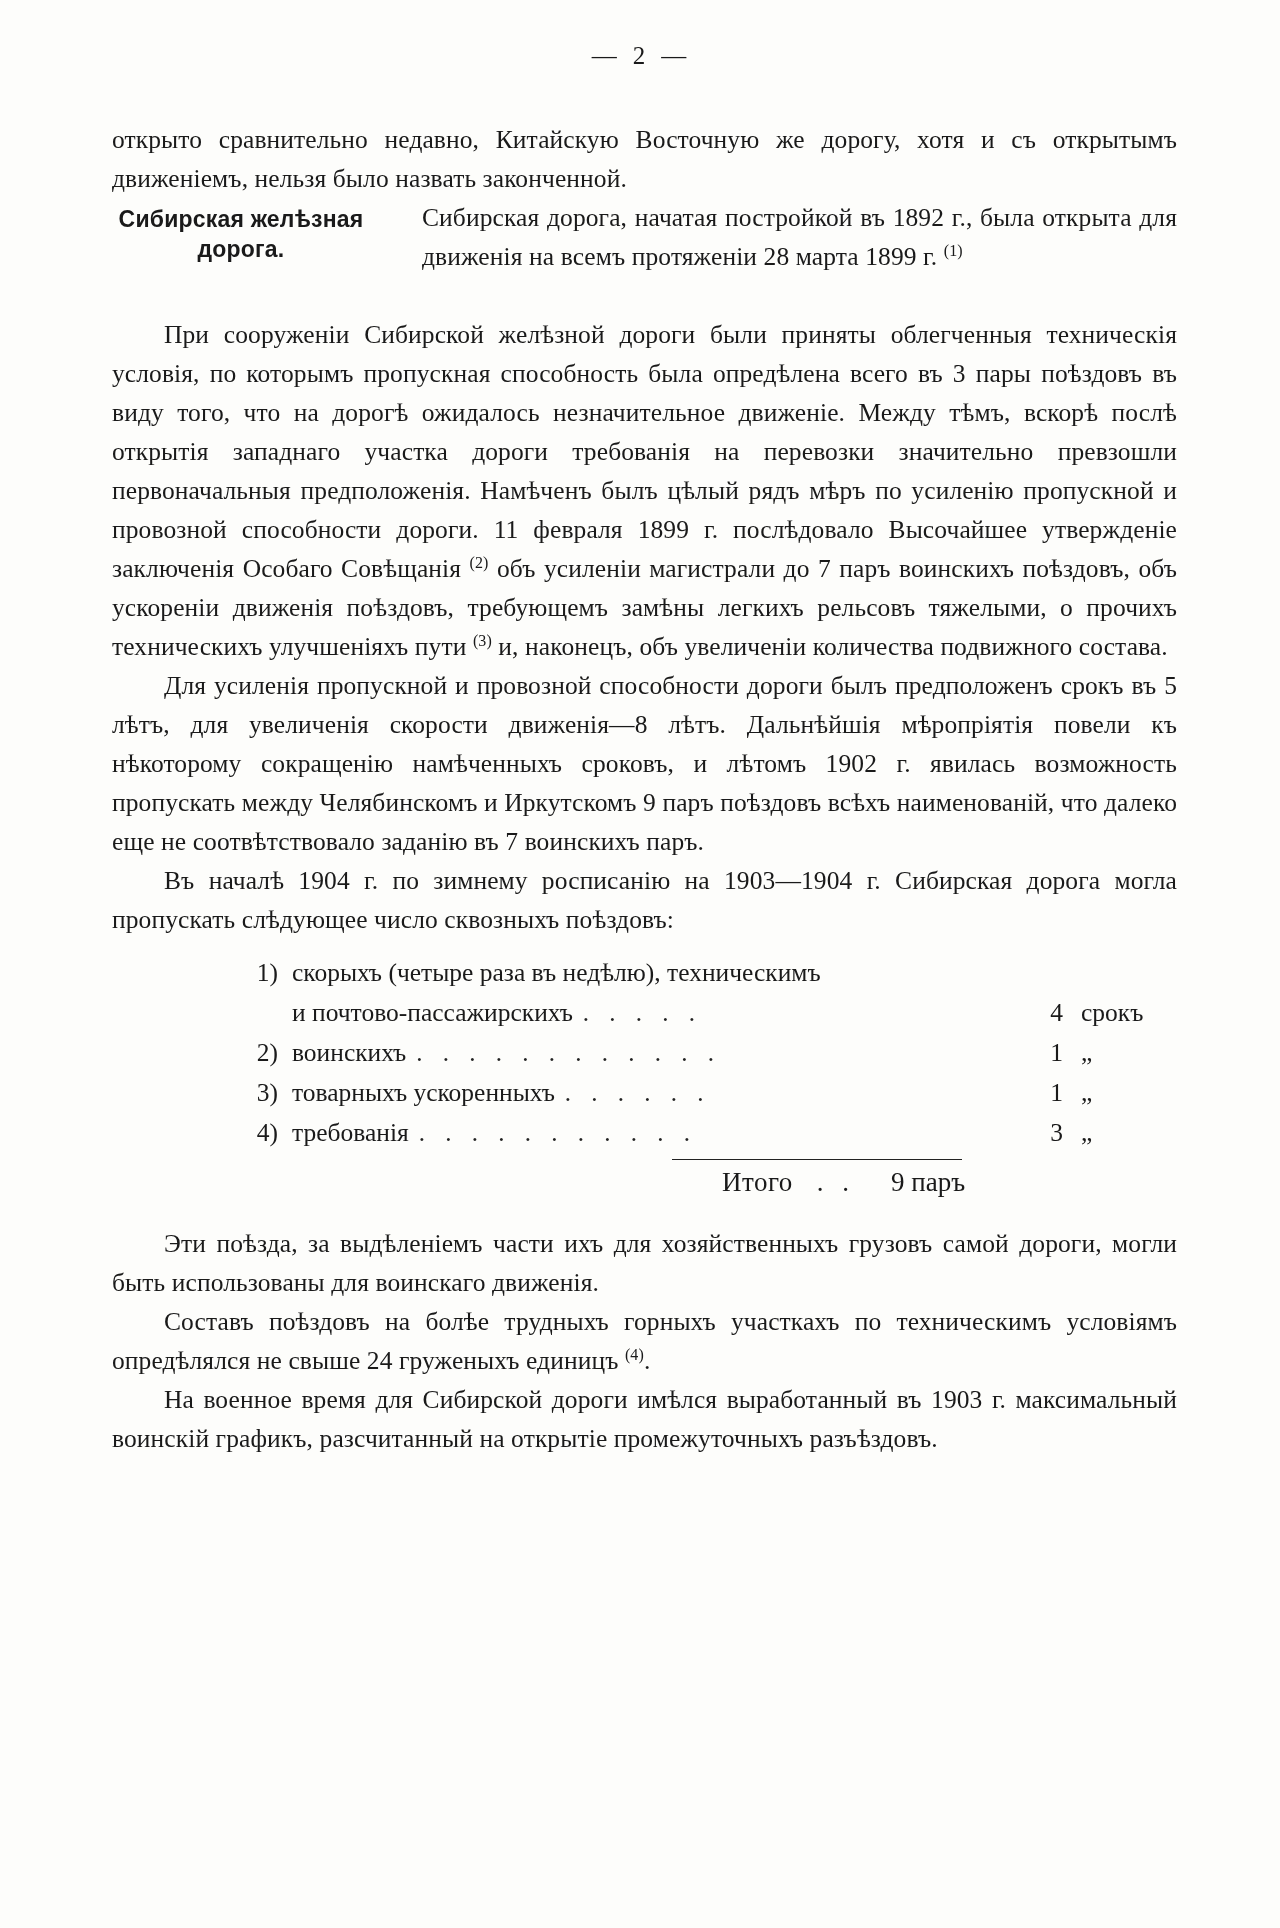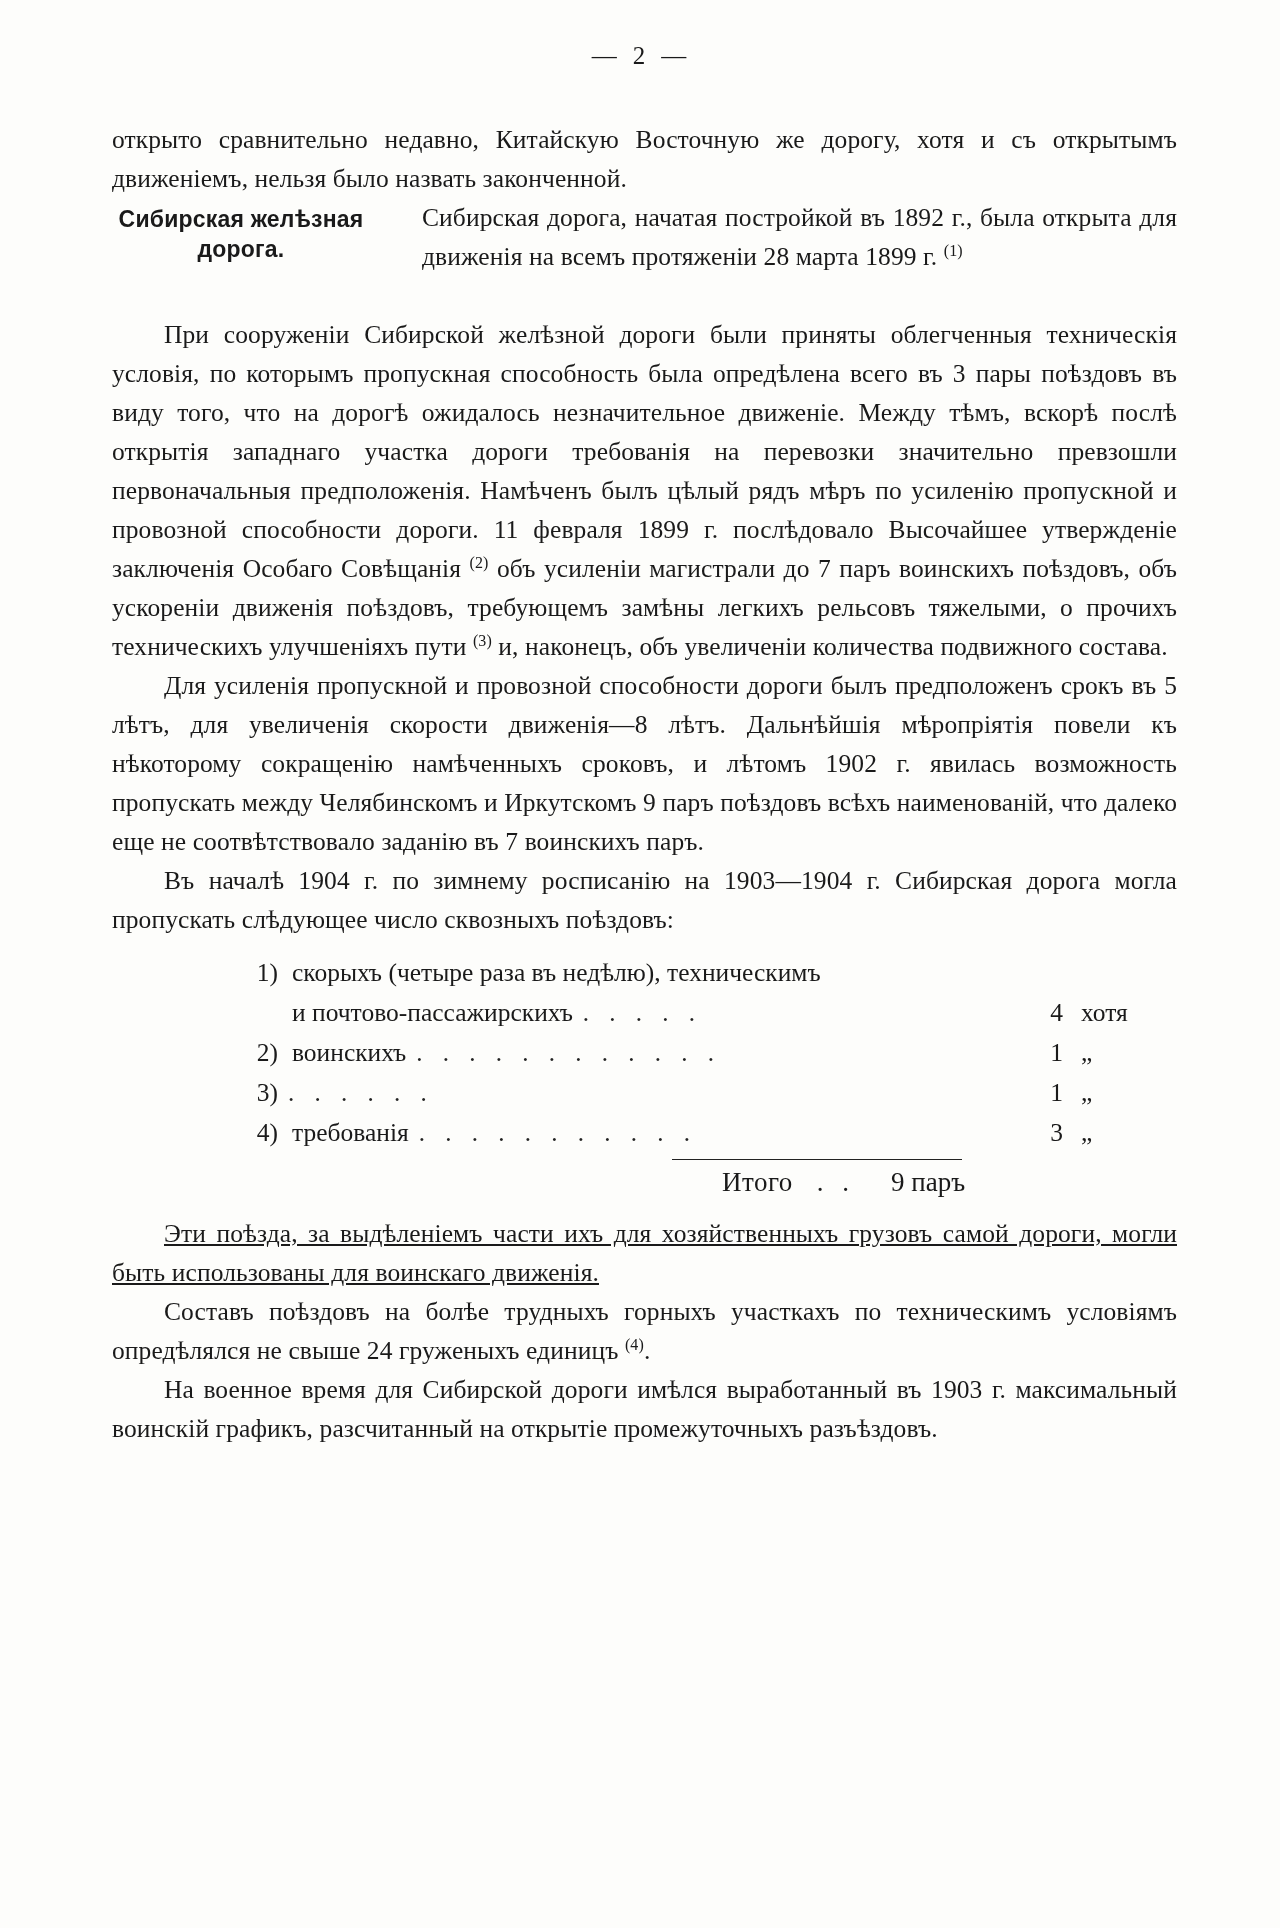--- a/index.html
+++ b/index.html
@@ -129,21 +129,21 @@
   .total-row {
     display: flex;
     font-size: 27px;
     line-height: 44px;
     padding-left: 610px;
     gap: 16px;
   }
   .total-row .t-label { letter-spacing: 0.5px; }
   .total-row .t-dots { letter-spacing: 6px; padding: 0 8px; }
   .total-row .t-val { padding-left: 12px; }
-  .after-list { margin-top: 10px; text-decoration: underline; }
+  .after-list { margin-top: 20px; }
 </style>
 </head>
 <body>
 
 <div class="page">
 
   <div class="page-number-line">
     <span class="dash">—</span><span>2</span><span class="dash">—</span>
   </div>
 
@@ -168,33 +168,34 @@
 
       <div class="list-row">
         <span class="li-num">1)</span>
         <span class="li-text">скорыхъ (четыре раза въ недѣлю), техническимъ</span>
       </div>
       <div class="list-row cont">
         <span class="li-num"></span>
         <span class="li-text">и почтово-пассажирскихъ</span>
         <span class="li-leader">. . . . .</span>
         <span class="li-val">4</span>
-        <span class="li-unit">хотя</span>
+        <span class="li-unit">срокъ</span>
       </div>
 
       <div class="list-row">
         <span class="li-num">2)</span>
         <span class="li-text">воинскихъ</span>
         <span class="li-leader">. . . . . . . . . . . .</span>
         <span class="li-val">1</span>
         <span class="li-unit">„</span>
       </div>
 
       <div class="list-row">
         <span class="li-num">3)</span>
+        <span class="li-text">товарныхъ ускоренныхъ</span>
         <span class="li-leader">. . . . . .</span>
         <span class="li-val">1</span>
         <span class="li-unit">„</span>
       </div>
 
       <div class="list-row">
         <span class="li-num">4)</span>
         <span class="li-text">требованія</span>
         <span class="li-leader">. . . . . . . . . . .</span>
         <span class="li-val">3</span>

